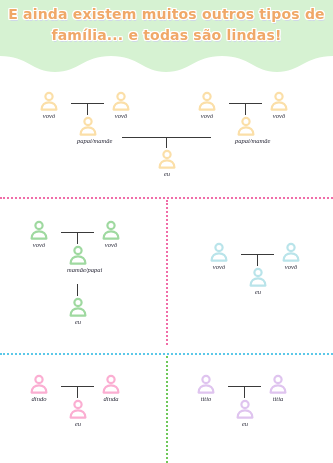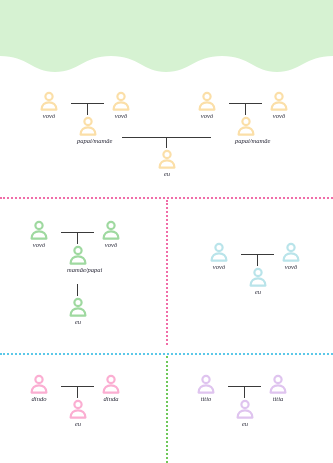--- a/index.html
+++ b/index.html
@@ -113,20 +113,22 @@
 </head>
 <body>
 
 <div id="header-banner">
   <div class="band"></div>
   <svg class="wave" viewBox="0 0 333 26" preserveAspectRatio="none">
     <path d="M0,0 L333,0 L333,6 C305,6 300,22 277,22 C254,22 250,6 222,6
              C194,6 190,22 166,22 C143,22 139,6 111,6
              C83,6 79,22 55,22 C32,22 28,6 0,6 Z" fill="#d6f2d2"></path>
   </svg>
+  <div id="header-title">E ainda existem muitos outros tipos de
+família... e todas são lindas!</div>
 </div>
 
 <div class="section" style="left:0; top:78px; width:333px; height:116px;">
 
   <div class="hbar" style="left:71px; top:25px; width:33px;"></div>
   <div class="vbar" style="left:87px; top:25px; height:12px;"></div>
 
   <div class="hbar" style="left:229px; top:25px; width:33px;"></div>
   <div class="vbar" style="left:245px; top:25px; height:12px;"></div>
 

